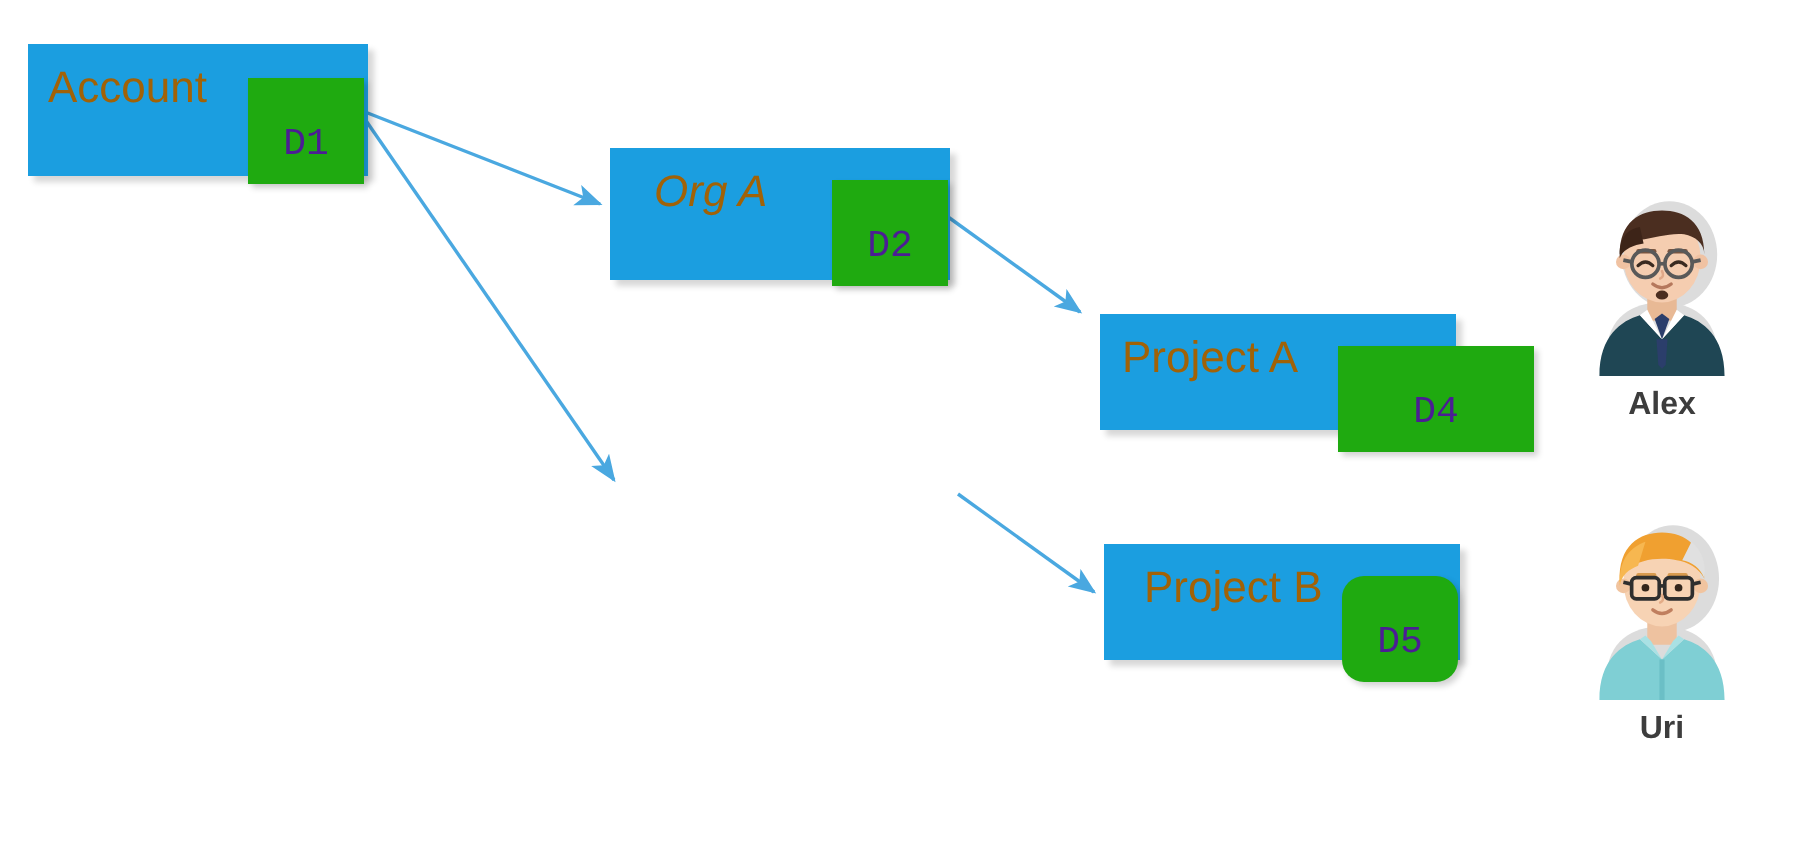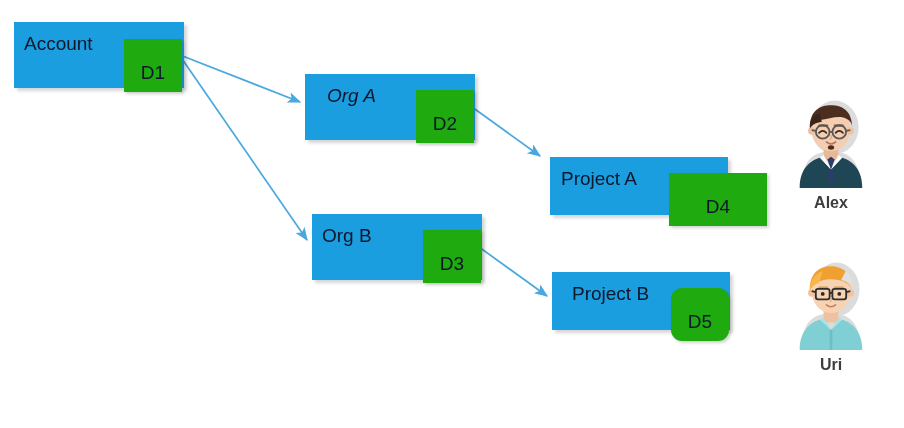--- a/index.html
+++ b/index.html
@@ -24,41 +24,41 @@
   }
   .node .box-blue {
     position: absolute;
     left: 0;
     top: 0;
     background: #1b9ee0;
     box-shadow: 3px 3px 3px rgba(0, 0, 0, 0.16);
   }
   .node .box-label {
     position: absolute;
-    color: #0f172a;
-    font-size: 19px;
+    color: #a16207;
+    font-size: 22px;
     line-height: 19px;
     font-family: "Liberation Sans", sans-serif;
     white-space: nowrap;
   }
   .node .box-green {
     position: absolute;
     background: #1faa10;
     box-shadow: 2px 2px 3px rgba(0, 0, 0, 0.18);
   }
   .node .box-green span {
     position: absolute;
     left: 0;
     right: 0;
     bottom: 10px;
     text-align: center;
-    color: #0f172a;
+    color: #4c1d95;
     font-size: 19px;
     line-height: 19px;
-    font-family: Liberation Sans, sans-serif;
+    font-family: Liberation Mono, monospace;
   }
 
   
   #arrows {
     position: absolute;
     left: 0;
     top: 0;
     width: 904px;
     height: 428px;
     pointer-events: none;
@@ -115,27 +115,20 @@
   </div>
 
   <div class="node" style="left:305px; top:74px; width:184px; height:78px;">
     <div class="box-blue" style="width:170px; height:66px;"></div>
     <div class="box-label" style="left:22px; top:12px;font-style:italic;">Org A</div>
     <div class="box-green" style="left:111px; top:16px; width:58px; height:53px;">
       <span>D2</span>
     </div>
   </div>
 
-  <div class="node" style="left:312px; top:214px; width:184px; height:78px;">
-    <div class="box-blue" style="width:170px; height:66px;"></div>
-    <div class="box-label" style="left:10px; top:12px;">Org B</div>
-    <div class="box-green" style="left:111px; top:16px; width:58px; height:53px;">
-      <span>D3</span>
-    </div>
-  </div>
 
   <div class="node" style="left:550px; top:128px; width:190px; height:72px;margin-top:29px;">
     <div class="box-blue" style="width:178px; height:58px;"></div>
     <div class="box-label" style="left:11px; top:12px;">Project A</div>
     <div class="box-green" style="left:119px; top:16px; width:58px; height:53px;padding-left:40px;">
       <span>D4</span>
     </div>
   </div>
 
   <div class="node" style="left:552px; top:272px; width:190px; height:72px;">

